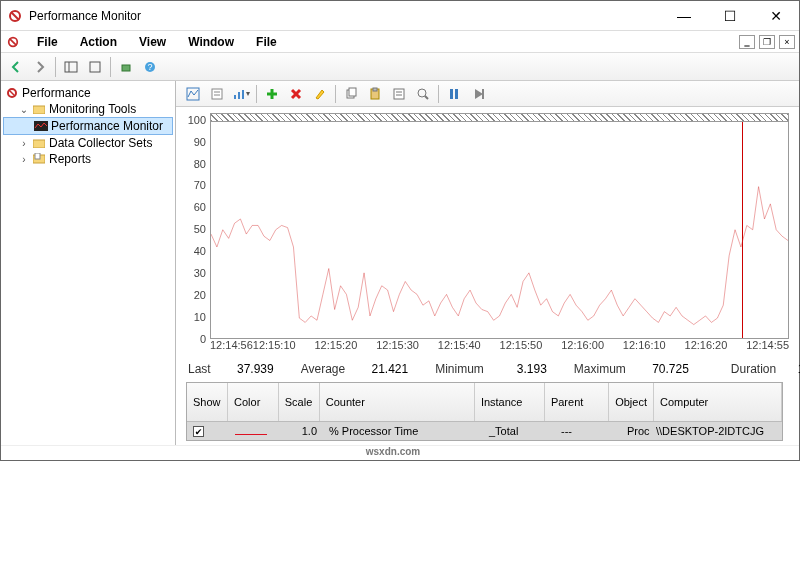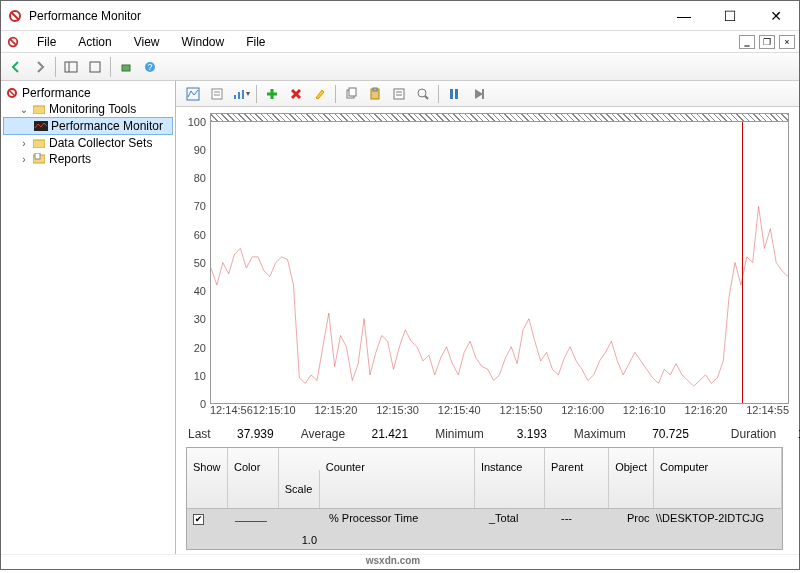--- a/index.html
+++ b/index.html
@@ -5,31 +5,31 @@
   * { box-sizing: border-box; }
   html, body {
     margin: 0; padding: 0;
     font-family: "Segoe UI", Tahoma, sans-serif;
     font-size: 12px;
     background: #fff;
     color: #000;
     width: 800px; height: 573px;
     overflow: hidden;
   }
-  .window { width: 800px; height: 570px; border: 1px solid #666; display: flex; flex-direction: column; }
+  .window { width: 800px; height: 461px; border: 1px solid #666; display: flex; flex-direction: column; }
   
   .titlebar { height: 30px; display: flex; align-items: center; border-bottom: 1px solid #ddd; }
   .titlebar .icon { width: 16px; height: 16px; margin: 0 6px; display:inline-flex; align-items:center; justify-content:center; }
   .titlebar .title { flex: 0 0 auto; font-size: 12px; }
   .titlebar .spacer { flex: 1; }
   .winbtn { width: 46px; height: 30px; display:inline-flex; align-items:center; justify-content:center; font-size:14px; }
   
   .menubar { height: 22px; display: flex; align-items: center; padding: 0 4px; gap: 10px; border-bottom: 1px solid #ddd; }
   .menubar .icon { width:16px; height:16px; display:inline-flex; align-items:center; justify-content:center; }
-  .menubar .menu-item { padding: 12px 6px; }
+  .menubar .menu-item { padding: 12px 6px; font-weight: bold; }
   .menubar .right { margin-left:auto; display:flex; gap:4px; }
   .menubar .right .winbtn-sm { width:16px; height:14px; border:1px solid #999; font-size:9px; display:flex; align-items:center; justify-content:center; }
   
   .toolbar { height: 28px; display:flex; align-items:center; padding:0 4px; gap:2px; border-bottom: 1px solid #ccc; background: linear-gradient(#fdfdfd,#f0f0f0); }
   .tb-btn { width:22px; height:22px; display:inline-flex; align-items:center; justify-content:center; border:1px solid transparent; }
   .tb-sep { width:1px; height:20px; background:#bbb; margin:0 2px; }
   
   .body { flex:1; display:flex; min-height:0; }
   .tree-pane { width:175px; border-right:1px solid #bbb; padding:4px 2px; overflow:auto; }
   .tree-item { display:flex; align-items:center; gap:3px; padding:1px 2px; white-space:nowrap; }
@@ -59,21 +59,21 @@
   
   .stats-row { display:flex; align-items:center; padding:4px 8px; gap:15px; border-top:1px solid transparent; font-size:12px; }
   .stats-row .label { color:#333; }
   .stats-row .val { min-width:48px; text-align:right; margin-right:12px; }
   
   .counter-table { border:1px solid #aaa; margin:2px 6px 0 6px; font-size:11px; }
   .ct-head { display:flex; background:linear-gradient(#fafafa,#eaeaea); border-bottom:1px solid #bbb; }
   .ct-head div { padding:13px 6px; border-right:1px solid #ccc; }
   .ct-row { display:flex; background:#d9d9d9; }
   .ct-row div { padding:3px 6px; overflow:hidden; white-space:nowrap; }
-  .col-show{width:42px} .col-color{width:52px} .col-scale{width:42px; text-align:right;margin-top:22px;} .col-counter{width:160px} .col-instance{width:72px} .col-parent{width:66px} .col-object{flex:1} .col-computer{width:132px}
+  .col-show{width:42px} .col-color{width:52px} .col-scale{width:42px; text-align:right;} .col-counter{width:160px} .col-instance{width:72px} .col-parent{width:66px} .col-object{flex:1} .col-computer{width:132px}
   .color-swatch { display:inline-block; width:32px; height:0; border-top:1.5px solid #d12; }
   
   .footer { height:15px; font-size:10px; color:#777; text-align:center; padding-right:14px; border-top:1px solid #eee;font-weight:bold; }
   
   .red-circle { stroke:#c52b2b; fill:none; stroke-width:2; }
 </style>
 </head>
 <body>
 
 <div class="window">

